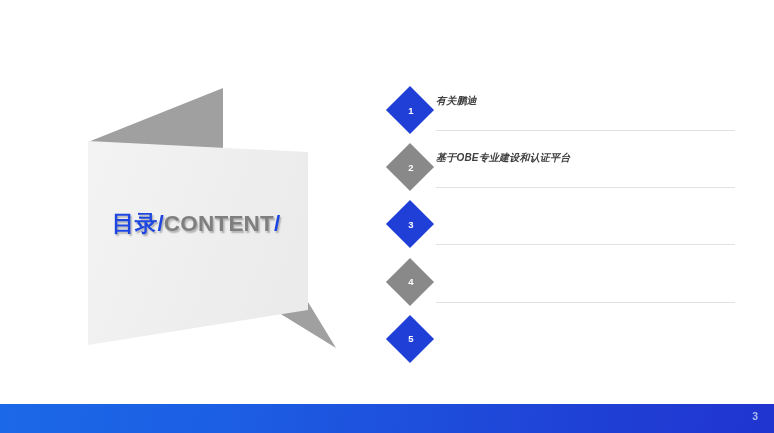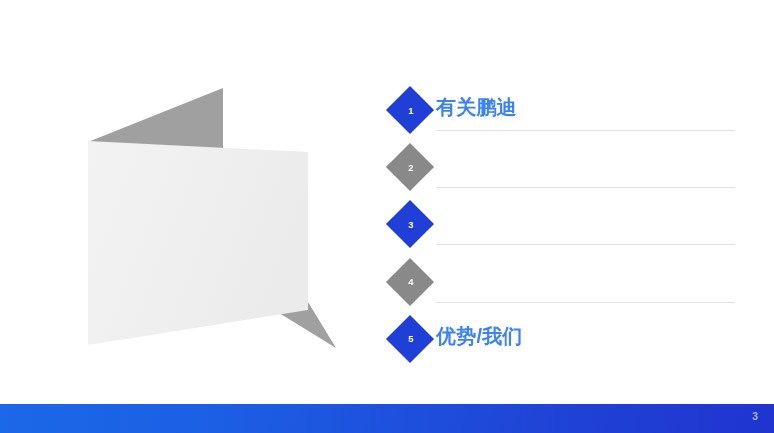--- a/index.html
+++ b/index.html
@@ -77,25 +77,26 @@
     justify-content: center;
     font-size: 9.5px;
     font-weight: bold;
     color: #ffffff;
     padding-left: 1px;
   }
   .row-label {
     position: absolute;
     left: 43px;
     top: 6px;
-    font-size: 20px;
+    font-size: 10px;
     font-weight: bold;
-    color: #3b82f6;
+    color: #404040;
     white-space: nowrap;
     letter-spacing: 0.2px;
+    font-style: italic;
   }
   .row-rule {
     position: absolute;
     left: 43px;
     top: 42px;
     width: 299px;
     height: 1px;
     background: #e2e2e2;
   }
 
@@ -132,53 +133,54 @@
         </linearGradient>
       </defs>
 
       <polygon points="8,62 143,8 143,80 10,66" fill="#a0a0a0"></polygon>
 
       <polygon points="228,222 256,268 178,220 185,210" fill="#a0a0a0"></polygon>
 
       <polygon points="8,61 228,72 228,230 8,265" fill="url(#panelGrad)"></polygon>
     </svg>
 
+    <div id="ribbon-title"><span class="t-blue">目录</span><span class="t-blue">/</span><span class="t-gray">CONTENT</span><span class="t-blue">/</span></div>
   </div>
 
   <div id="list">
 
     <div class="row">
       <div class="diamond blue"></div>
       <div class="diamond-num">1</div>
       <div class="row-label">有关鹏迪</div>
       <div class="row-rule"></div>
     </div>
 
     <div class="row">
       <div class="diamond gray"></div>
       <div class="diamond-num">2</div>
+      <div class="row-label">基于OBE专业建设和认证平台</div>
       <div class="row-rule"></div>
     </div>
 
     <div class="row">
       <div class="diamond blue"></div>
       <div class="diamond-num">3</div>
       <div class="row-rule"></div>
     </div>
 
     <div class="row">
       <div class="diamond gray"></div>
       <div class="diamond-num">4</div>
       <div class="row-rule"></div>
     </div>
 
     <div class="row last">
       <div class="diamond blue"></div>
       <div class="diamond-num">5</div>
-      <div class="row-label">优势/我们</div>
 
     </div>
 
   </div>
 
   <div id="bottom-bar">
     <div id="page-number">3</div>
   </div>
 
 </div>

